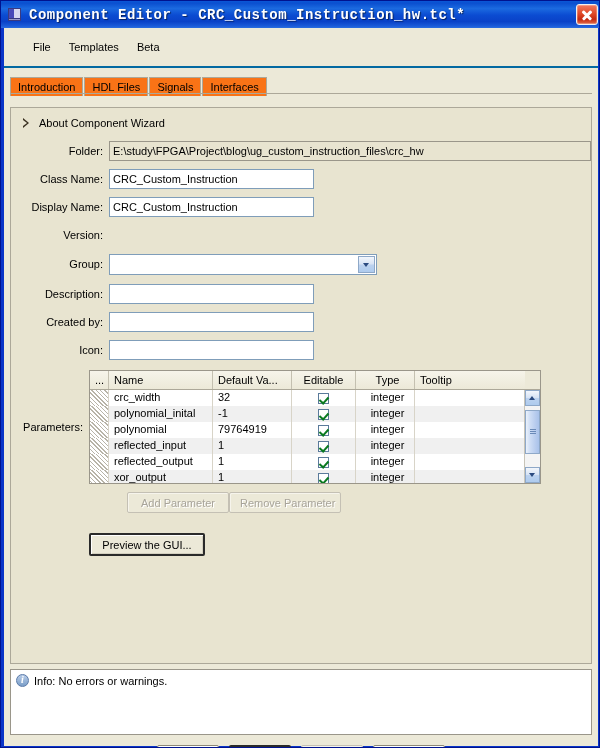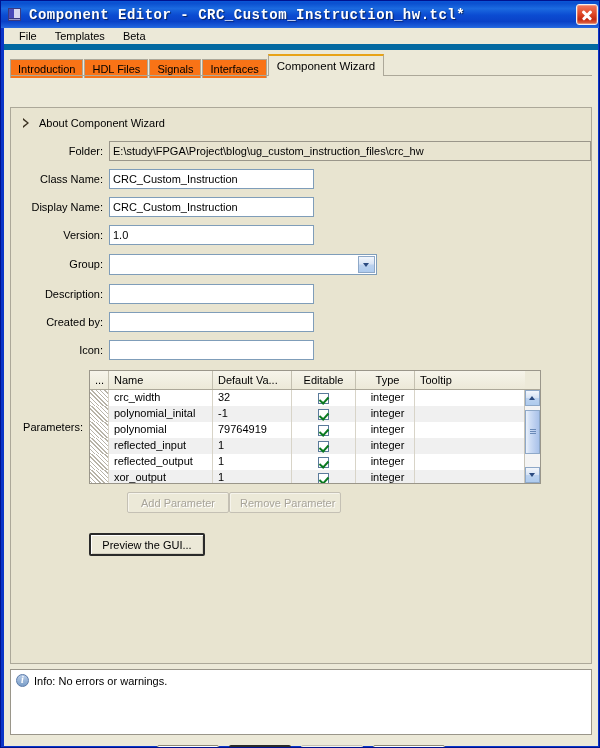--- a/index.html
+++ b/index.html
@@ -101,26 +101,26 @@
     position: absolute;
     left: 3px; top: 27px;
     width: 594px;
     height: 718px;
     background: #ece9d8;
     box-sizing: border-box;
   }
 
   
   .menubar {
-    height: 22px;
+    height: 40px;
     background: #ece9d8;
     display: flex;
     align-items: center;
-    padding-left: 6px;
-    border-bottom: 6px solid #0369a1;
+    padding-left: 20px;
+    border-bottom: 2px solid #0369a1;
     box-sizing: border-box;
   }
   .menu-item {
     font-size: 11px;
     padding: 2px 9px 3px 9px;
     color: #000;
     cursor: default;
     white-space: nowrap;
   }
 
@@ -573,21 +573,20 @@
       <div class="menu-item">File</div>
       <div class="menu-item">Templates</div>
       <div class="menu-item">Beta</div>
     </div>
 
     <div class="tabstrip">
       <div class="tab">Introduction</div>
       <div class="tab">HDL Files</div>
       <div class="tab">Signals</div>
       <div class="tab">Interfaces</div>
-      <div class="tab active">Component Wizard</div>
     </div>
 
     <div class="content-panel">
 
       <div class="about-row">
         <div class="tri-outline"></div>
         <div class="about-label">About Component Wizard</div>
       </div>
 
       <div class="form">
@@ -602,21 +601,20 @@
           <input class="finput w-std" type="text" value="CRC_Custom_Instruction" style="">
         </div>
 
         <div class="frow">
           <div class="flabel">Display Name:</div>
           <input class="finput w-std" type="text" value="CRC_Custom_Instruction" style="">
         </div>
 
         <div class="frow">
           <div class="flabel">Version:</div>
-          <input class="finput w-std" type="text" value="1.0" style="">
         </div>
 
         <div class="frow" style="height:22px;margin-bottom:9px;">
           <div class="flabel">Group:</div>
           <div class="combo">
             <div class="combo-text"></div>
             <div class="combo-btn"></div>
           </div>
         </div>
 

